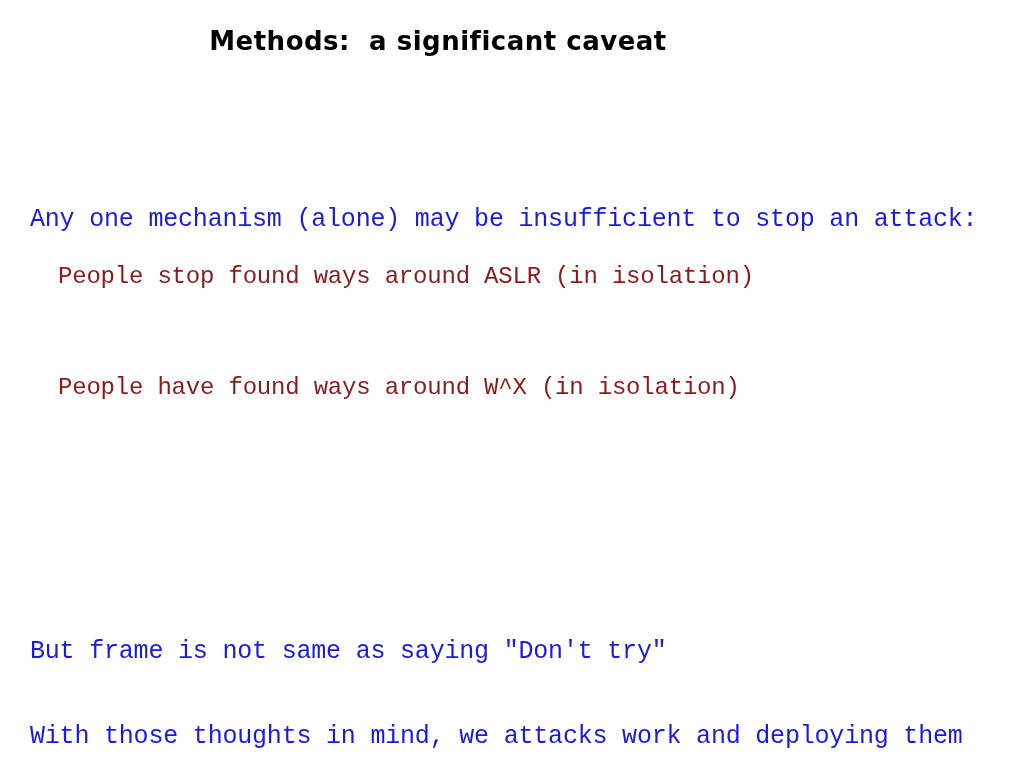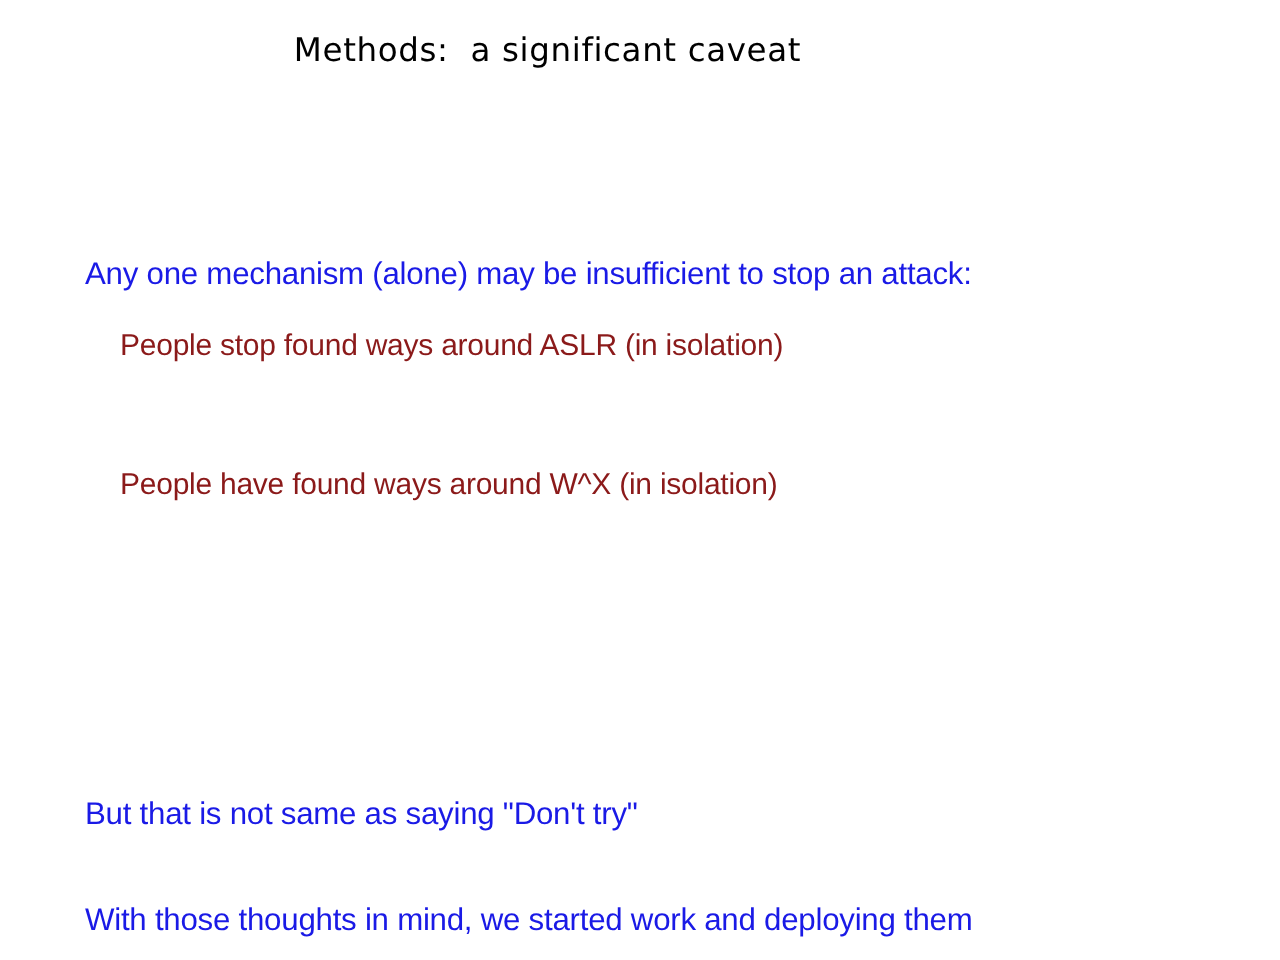--- a/index.html
+++ b/index.html
@@ -22,33 +22,32 @@
   }
 
   
   .slide-title {
     position: absolute;
     left: 0;
     top: 26px;
     width: 876px;
     text-align: center;
     font-family: "DejaVu Sans", sans-serif;
-    font-weight: normal;
+    font-weight: bold;
     font-size: 26px;
     letter-spacing: 0.5px;
     color: #000000;
     white-space: pre;
   }
 
   
   .block {
     position: absolute;
-    font-family: Liberation Sans, sans-serif;
+    font-family: Liberation Mono, monospace;
     white-space: pre;
-    margin-left: 38px;
   }
 
   .blue-block {
     color: #1a1ae6;
     font-size: 25px;
     line-height: 37px;
     letter-spacing: -0.2px;
   }
 
   .red-block {
@@ -86,21 +85,21 @@
   </div>
 
   <div class="block red-block" id="red-list">
     <span class="line">People stop found ways around ASLR (in isolation)</span>
     <span class="line">People have found ways around W^X (in isolation)</span>
     
   </div>
 
 
   <div class="block blue-block" id="but-try-par">
-    <span class="line">But that is not same as saying "Don't try"</span>
+    <span class="line">But frame is not same as saying "Don't try"</span>
   </div>
 
   <div class="block blue-block" id="closing-par">
-    <span class="line">With those thoughts in mind, we started work and deploying them</span>
+    <span class="line">With those thoughts in mind, we attacks work and deploying them</span>
     
   </div>
 
 </div>
 
 </body></html>

